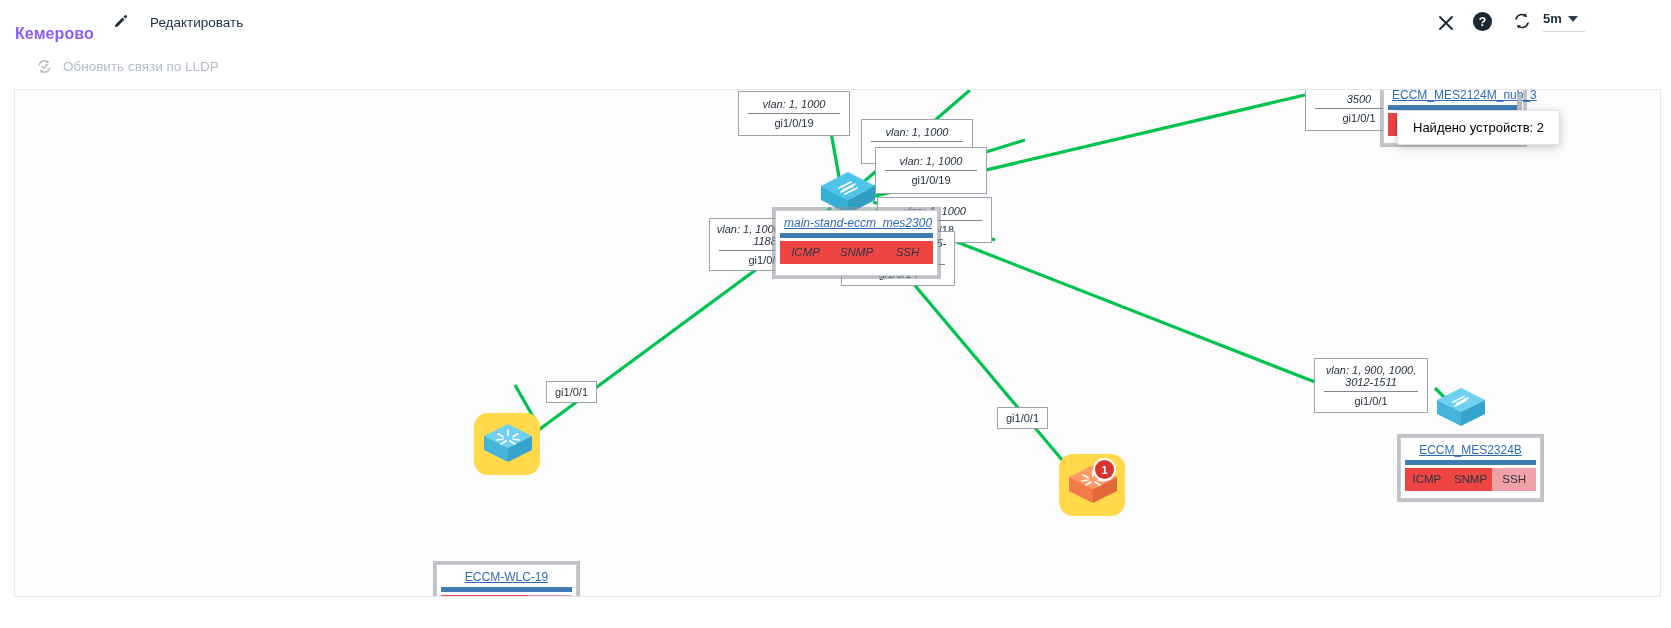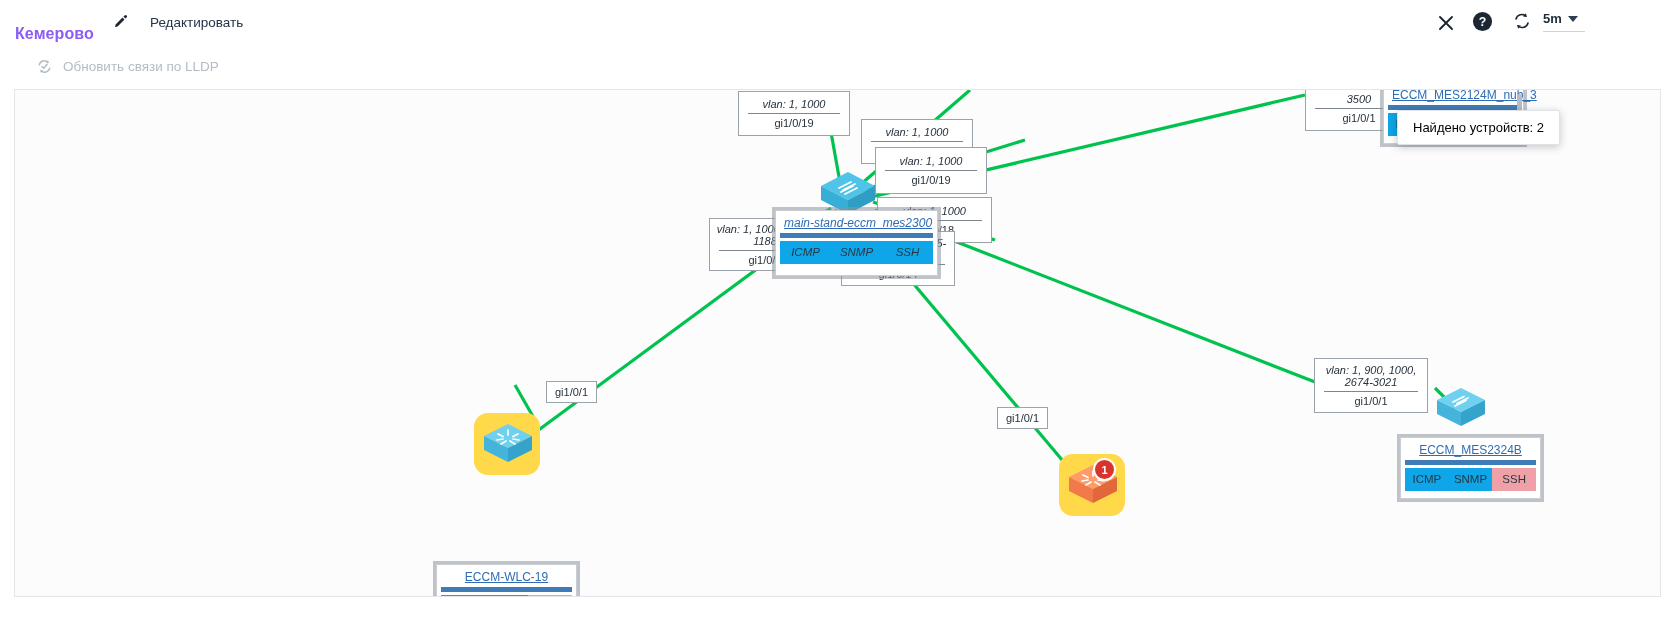--- a/index.html
+++ b/index.html
@@ -75,21 +75,21 @@
   }
   .node-name{
     display:block;text-align:center;font-size:12px;color:#2d6cb5;
     padding:5px 8px 3px;text-decoration:underline;white-space:nowrap;cursor:pointer;
   }
   .name-bar{height:5px;background:#3f7cb5;margin:0 4px 3px;}
   .svc-row{display:flex;margin:0 4px 5px;}
   .svc{
     flex:1;text-align:center;font-size:11.5px;color:#2a3742;padding:5px 0 6px;
   }
-  .svc.ok{background:#0ea5e9;}
+  .svc.ok{background:#ef4444;}
   .svc.bad{background:#f0a1a8;}
 
   .node-icon{position:absolute;}
   .halo{
     position:absolute;border-radius:14px;background:#ffd94a;
   }
   .alert-badge{
     position:absolute;width:19px;height:19px;border-radius:50%;
     background:#d9342b;border:2px solid #fff;color:#fff;font-size:11px;
     font-weight:bold;display:flex;align-items:center;justify-content:center;
@@ -212,21 +212,21 @@
     <div class="bot">gi1/0/7</div>
   </div>
 
   <div class="lbl" style="left:826px;top:141px;width:114px;height:55px;">
     <div class="top">vlan: 1, 1000, 1175-1176</div>
     <div class="rule"></div>
     <div class="bot">gi1/0/14</div>
   </div>
 
   <div class="lbl" style="left:1299px;top:268px;width:114px;height:55px;">
-    <div class="top">vlan: 1, 900, 1000, 2674-3021</div>
+    <div class="top">vlan: 1, 900, 1000, 3012-1511</div>
     <div class="rule"></div>
     <div class="bot">gi1/0/1</div>
   </div>
 
   <div class="lbl" style="left:1290px;top:-4px;width:108px;height:45px;">
     <div class="top">3500</div>
     <div class="rule"></div>
     <div class="bot">gi1/0/1</div>
   </div>
 

